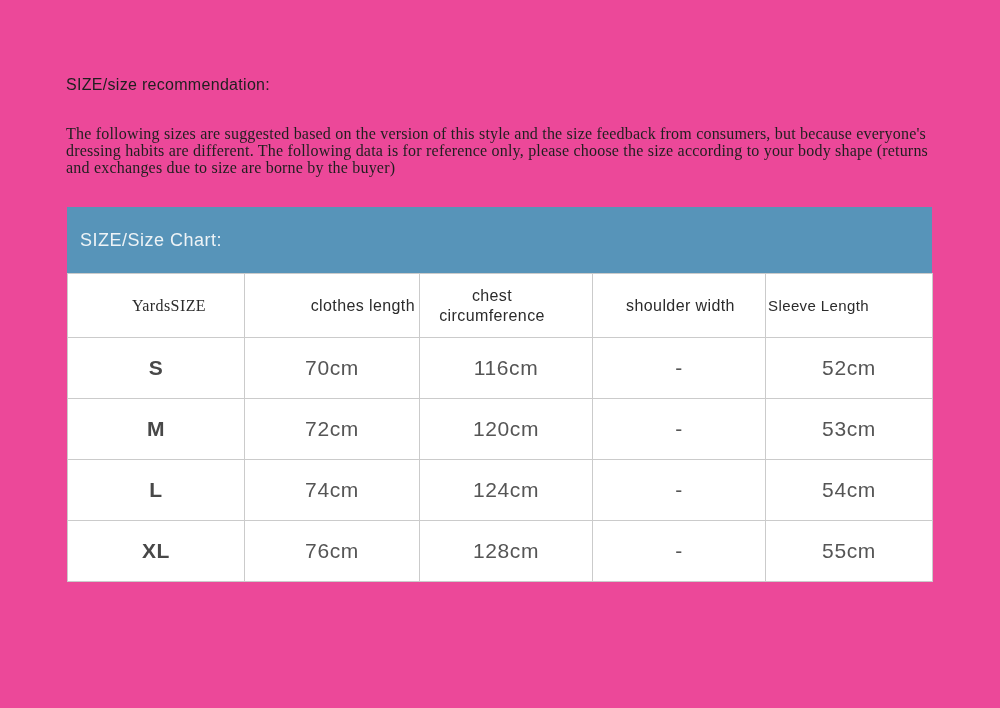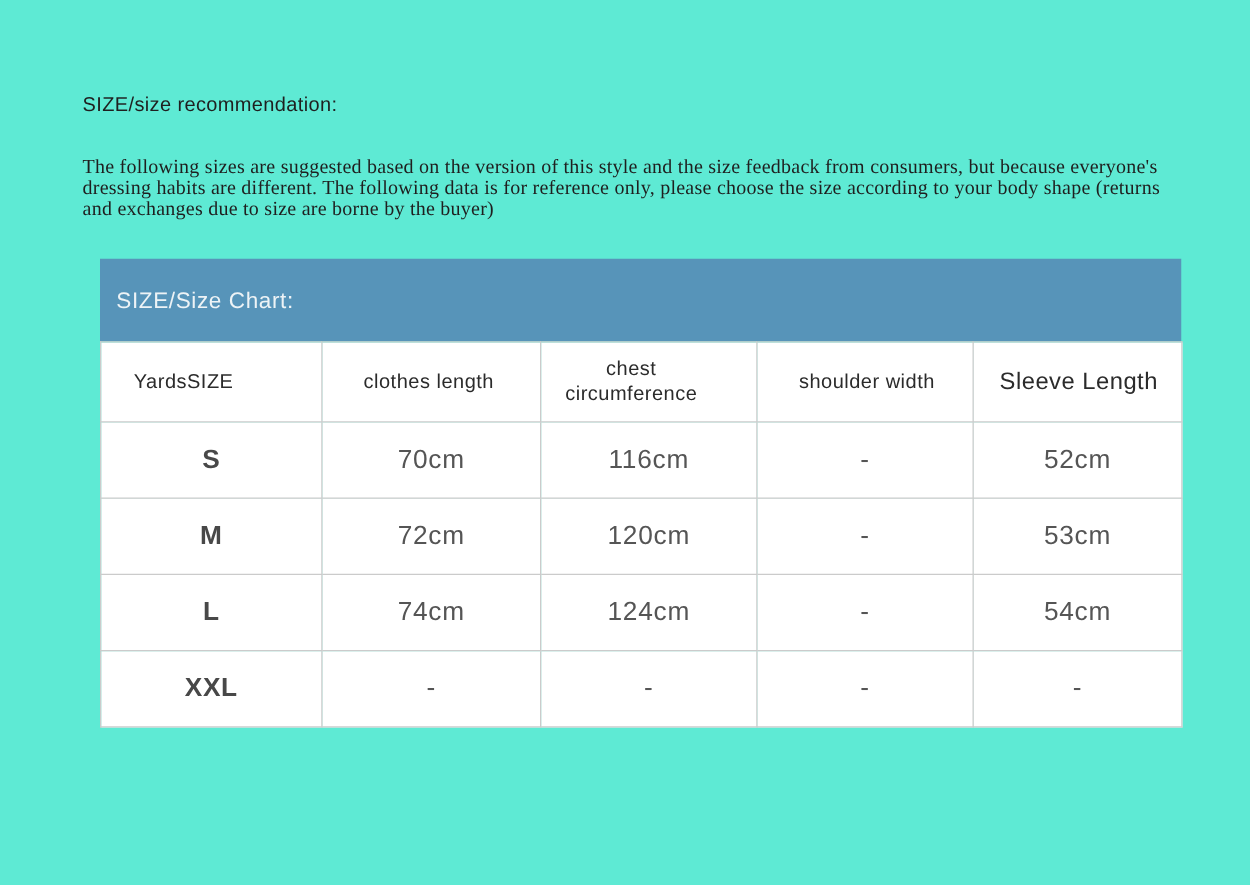--- a/index.html
+++ b/index.html
@@ -5,21 +5,21 @@
   html, body {
     margin: 0;
     padding: 0;
     background: #ffffff;
     font-family: "Liberation Sans", "DejaVu Sans", sans-serif;
   }
   .page {
     position: relative;
     width: 1000px;
     height: 708px;
-    background: #5eead4;
+    background: #ec4899;
     overflow: hidden;
   }
   .heading {
     position: absolute;
     left: 66px;
     top: 75px;
     font-size: 16px;
     line-height: 19px;
     color: #1f1f1f;
     letter-spacing: 0.3px;
@@ -30,21 +30,21 @@
     top: 125px;
     width: 868px;
     font-size: 16px;
     line-height: 17px;
     color: #1f1f1f;
     letter-spacing: 0.2px;
     font-family: Liberation Serif, serif;
   }
   .size-chart {
     position: absolute;
-    left: 80px;
+    left: 67px;
     top: 207px;
     width: 865px;
   }
   .chart-title-bar {
     width: 865px;
     height: 66px;
     background: #5794B9;
     display: flex;
     align-items: center;
     box-sizing: border-box;
@@ -79,26 +79,26 @@
     text-align: center;
     font-size: 21px;
     color: #555555;
     letter-spacing: 0.6px;
   }
   .size-table td.size-label {
     font-weight: 600;
     color: #484848;
     letter-spacing: 0.5px;
   }
-  th.h-yards   { text-align: left;  padding-left: 26px; }
-  th.h-clothes { text-align: center; padding-right: 4px; }
+  th.h-yards   { text-align: center;  padding-left: 26px; font-family: Liberation Serif, serif; }
+  th.h-clothes { text-align: right; padding-right: 4px; }
   th.h-chest   { text-align: left;  padding-left: 13px; }
   th.h-chest span { display: inline-block; max-width: 118px; line-height: 20px; text-align: center; }
   th.h-shoulder{ text-align: center;  padding-left: 3px; }
-  th.h-sleeve  { text-align: center;  padding-left: 2px; font-size: 19px; }
+  th.h-sleeve  { text-align: left;  padding-left: 2px; font-size: 15px; }
 </style>
 </head>
 <body>
 
 <div class="page">
 
   <div class="heading">SIZE/size recommendation:</div>
 
   <div class="para">The following sizes are suggested based on the version of this style and the size feedback from consumers, but because everyone's dressing habits are different. The following data is for reference only, please choose the size according to your body shape (returns and exchanges due to size are borne by the buyer)</div>
 
@@ -141,22 +141,22 @@
           <td>53cm</td>
         </tr>
         <tr>
           <td class="size-label">L</td>
           <td>74cm</td>
           <td>124cm</td>
           <td>-</td>
           <td>54cm</td>
         </tr>
         <tr>
-          <td class="size-label">XXL</td>
+          <td class="size-label">XL</td>
+          <td>76cm</td>
+          <td>128cm</td>
           <td>-</td>
-          <td>-</td>
-          <td>-</td>
-          <td>-</td>
+          <td>55cm</td>
         </tr>
       </tbody>
     </table>
   </div>
 </div>
 
 </body></html>

